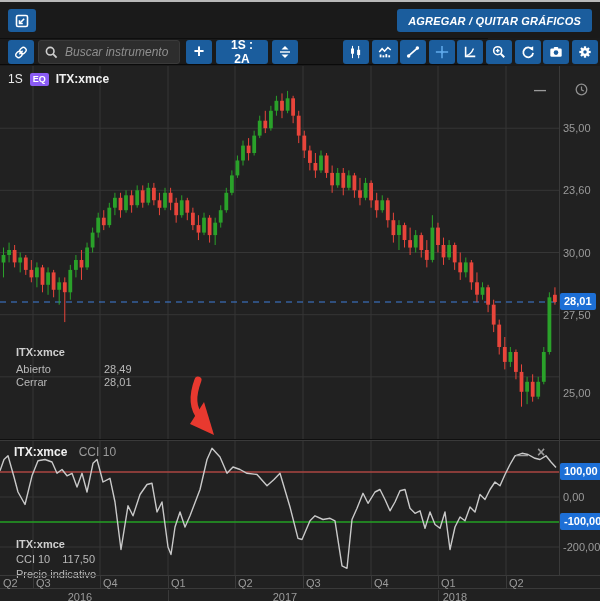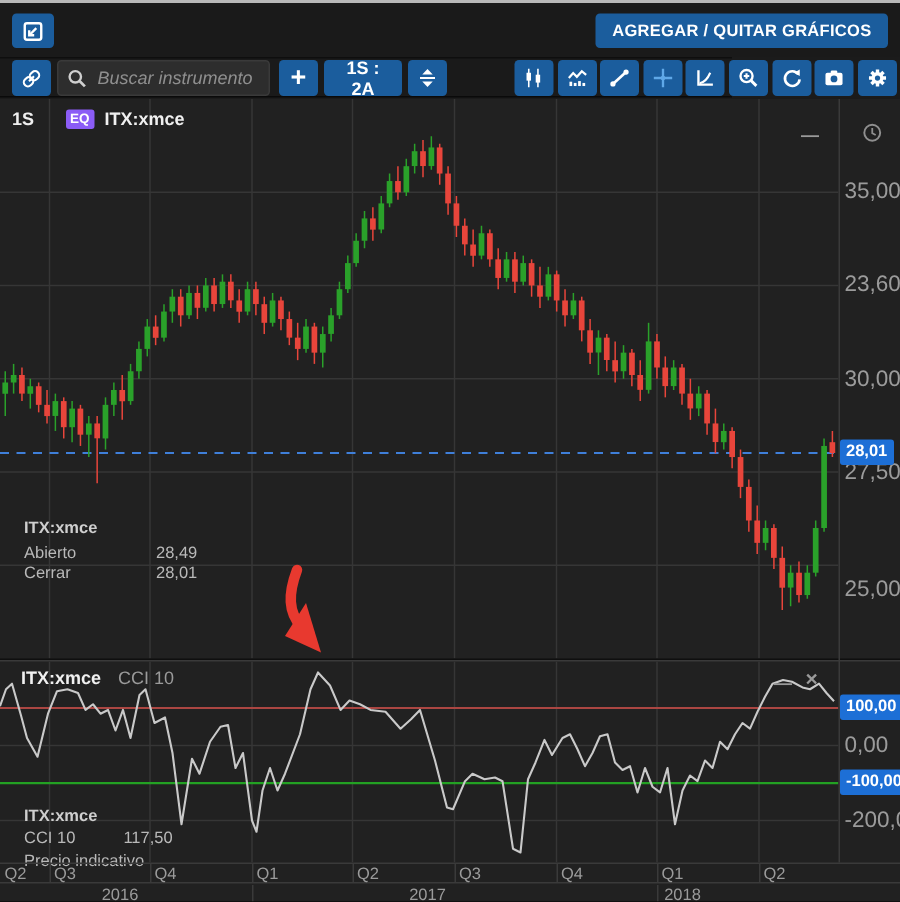--- a/index.html
+++ b/index.html
@@ -2,21 +2,21 @@
 <html><head>
 <meta charset="utf-8">
 <style>
   html,body{margin:0;padding:0;background:#000;}
   *{box-sizing:border-box;font-family:"Liberation Sans",sans-serif;-webkit-user-select:none;user-select:none;}
   .app{position:relative;width:600px;height:601px;background:#1b1b1b;overflow:hidden;border-top:2px solid #b9b9b9;}
   
   .titlebar{position:absolute;left:0;top:2px;width:600px;height:34px;background:#1a1a1a;}
   .btn-blue{background:#1b5d9d;border:none;color:#fff;border-radius:3px;cursor:pointer;display:flex;align-items:center;justify-content:center;}
   .popin-btn{position:absolute;left:8px;top:5px;width:28px;height:23px;}
-  .add-remove-btn{position:absolute;right:8px;top:5px;height:23px;padding:0 11px;font-size:11px;font-weight:bold;letter-spacing:.2px;}
+  .add-remove-btn{position:absolute;right:8px;top:5px;height:23px;padding:0 11px;font-size:11px;font-weight:bold;letter-spacing:.2px;font-style:italic;}
   
   .toolbar{position:absolute;left:0;top:36px;width:488px;height:27px;background:#1a1a1a;border-top:1px solid #0e0e0e;border-bottom:1px solid #0a0a0a;}
   .tb-btn{position:absolute;top:1px;width:26px;height:24px;}
   .link-btn{left:8px;}
   .search-box{position:absolute;left:38px;top:1px;width:142px;height:24px;background:#2d2d2d;border:1px solid #3a3a3a;border-radius:3px;display:flex;align-items:center;padding:0 6px;}
   .search-box input{flex:1;background:transparent;border:none;outline:none;color:#bbb;font-size:12px;font-style:italic;min-width:0;}
   .search-box input::placeholder{color:#8f8f8f;font-style:italic;}
   .plus-btn{left:186px;font-size:18px;font-weight:bold;padding-bottom:2px;}
   .interval-btn{left:216px;width:52px;font-size:12px;font-weight:bold;}
   .split-btn{left:272px;}
@@ -25,40 +25,40 @@
   
   .chart{position:absolute;left:0;top:64px;width:600px;height:537px;background:#212121;}
   svg.pane{position:absolute;left:0;display:block;}
   #main-pane{top:0;}
   #cci-pane{top:375px;}
   .pane-divider-dark{position:absolute;left:0;top:373px;width:600px;height:1px;background:#0f0f0f;}
   .pane-divider{position:absolute;left:0;top:374px;width:600px;height:1px;background:#3a3a3a;}
   .axis-border{position:absolute;left:559px;top:0;width:1px;height:509px;background:#3a3a3a;}
   
   .main-header{position:absolute;left:8px;top:6px;display:flex;align-items:center;gap:7px;}
-  .interval-badge{color:#eee;font-size:12px;font-weight:bold;margin-right:14px;}
+  .interval-badge{color:#eee;font-size:12px;font-weight:normal;}
   .eq-badge{background:#8b5cf6;color:#fff;font-size:9px;font-weight:bold;padding:2px 3px;border-radius:2px;line-height:1;}
   .symbol{color:#f0f0f0;font-size:12px;font-weight:bold;}
   .min-glyph{position:absolute;color:#9a9a9a;font-size:12px;font-weight:bold;cursor:pointer;line-height:1;}
   .close-glyph{position:absolute;color:#9a9a9a;font-size:14px;font-weight:bold;cursor:pointer;line-height:1;}
   .clock-btn{position:absolute;left:575px;top:16px;cursor:pointer;}
   
   .tooltip{position:absolute;font-size:11px;color:#b9b9b9;line-height:13px;}
   .tt-date{margin-bottom:9px;}
   .tt-symbol{font-weight:bold;color:#cfcfcf;margin-bottom:4px;}
   .tt-row{display:flex;width:128px;}
   .tt-row .lbl{width:88px;}
   .cci-header{position:absolute;left:14px;top:379px;font-size:12px;}
   .cci-header .sym{color:#f0f0f0;font-weight:bold;}
   .cci-header .ind{color:#9a9a9a;margin-left:8px;}
   .cci-tooltip{position:absolute;left:16px;top:471px;font-size:11px;color:#b9b9b9;line-height:15px;}
   .cci-tooltip .sym{font-weight:bold;color:#cfcfcf;}
-  .cci-tooltip .val{display:inline-block;margin-left:32px;}
-  
-  .tick-label{position:absolute;left:563px;color:#9b9b9b;font-size:15px;line-height:14px;}
+  .cci-tooltip .val{display:inline-block;margin-left:12px;}
+  
+  .tick-label{position:absolute;left:563px;color:#9b9b9b;font-size:11px;line-height:14px;}
   .price-badge{position:absolute;left:560px;background:#1d6fd6;color:#fff;font-size:11px;font-weight:bold;line-height:14px;padding:1px 4px 2px;border-radius:2px;}
   
   .q-row{position:absolute;left:0;top:509px;width:600px;height:14px;border-top:1px solid #3a3a3a;border-bottom:1px solid #3a3a3a;}
   .y-row{position:absolute;left:0;top:524px;width:600px;height:13px;border-bottom:1px solid #3a3a3a;}
   .t-label{position:absolute;top:1px;color:#9b9b9b;font-size:11px;line-height:12px;}
   .vline{position:absolute;top:0;width:1px;height:100%;background:#3a3a3a;}
   .annot{position:absolute;left:0;top:0;pointer-events:none;}
 </style>
 </head>
 <body>

